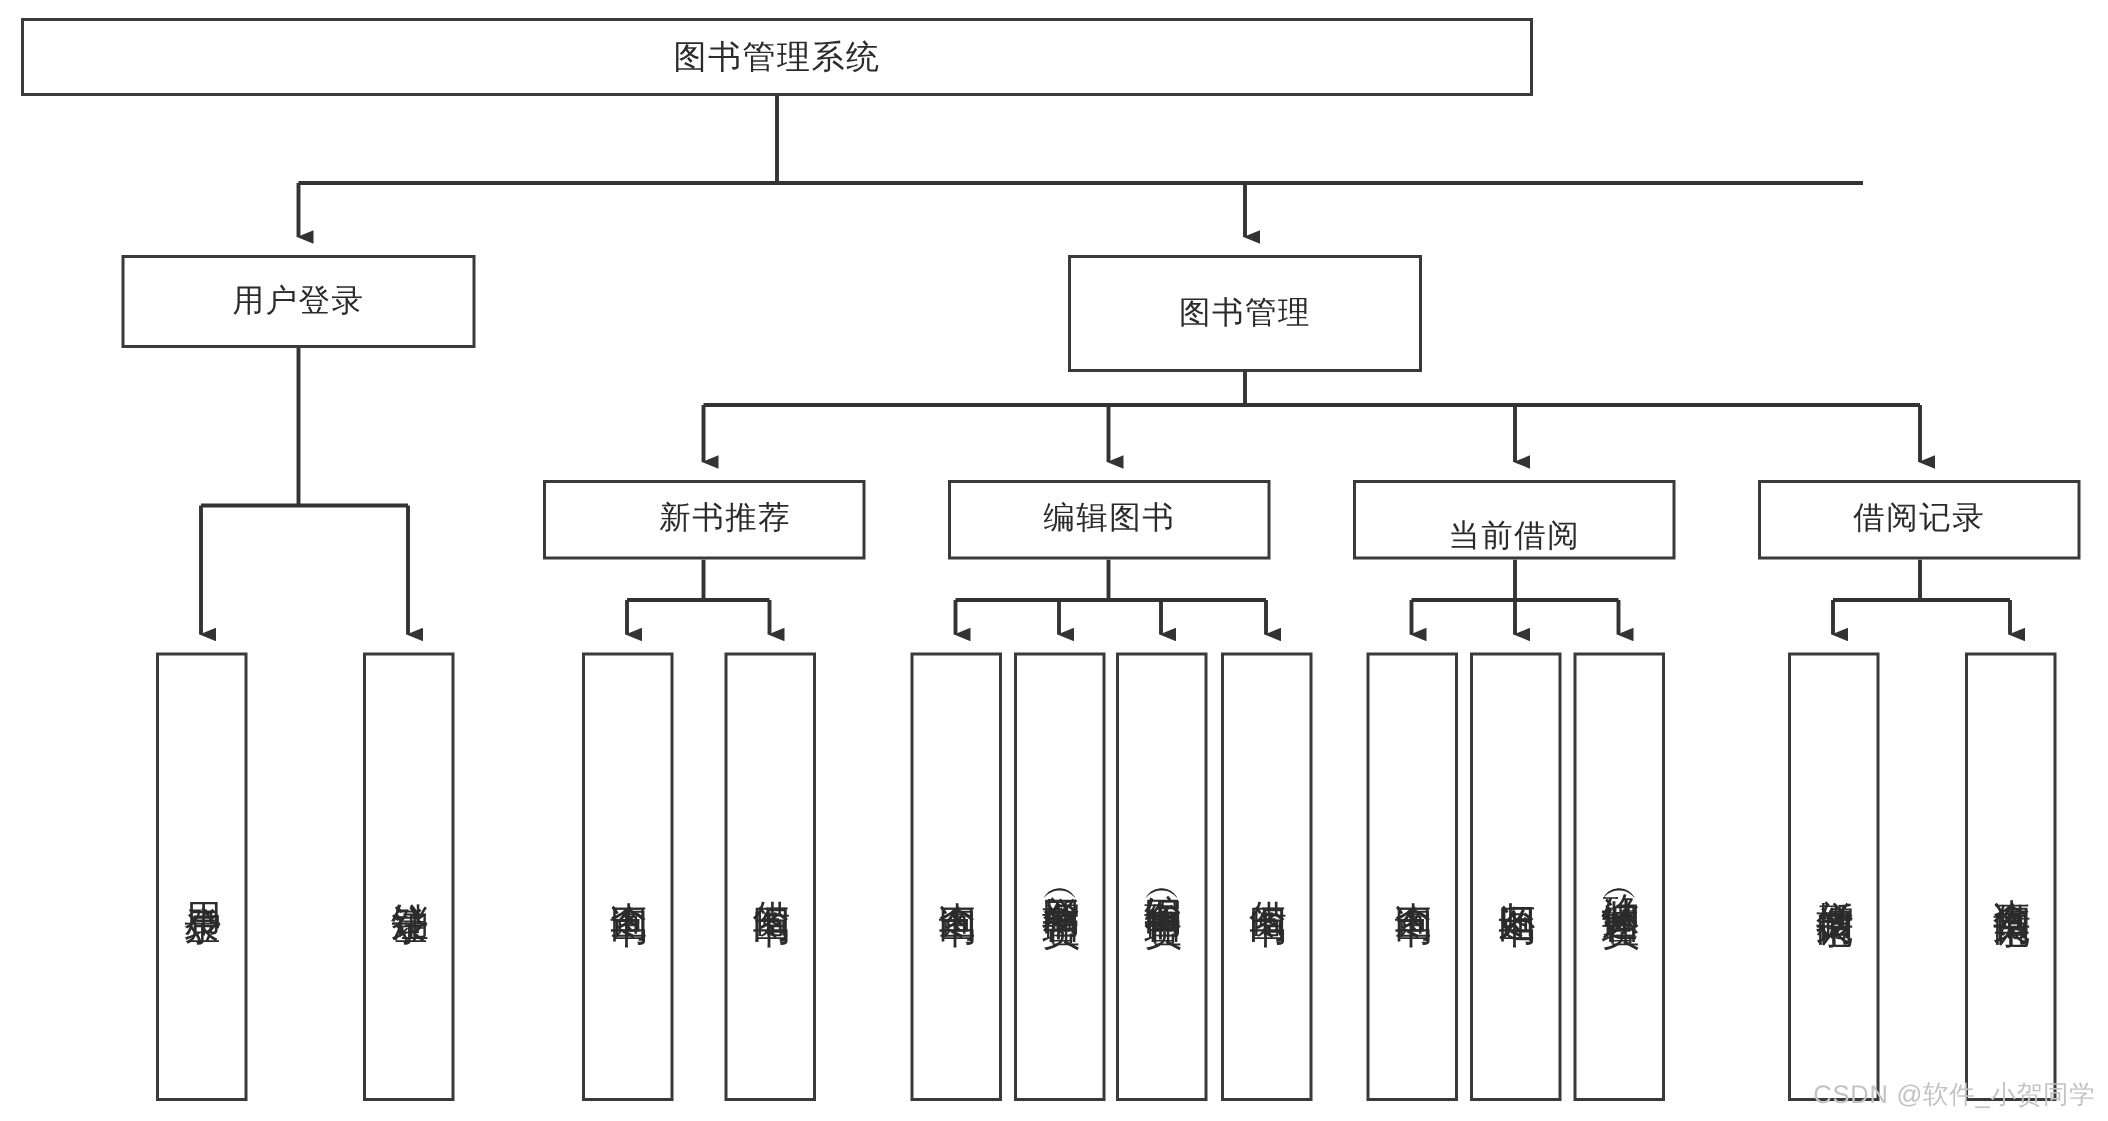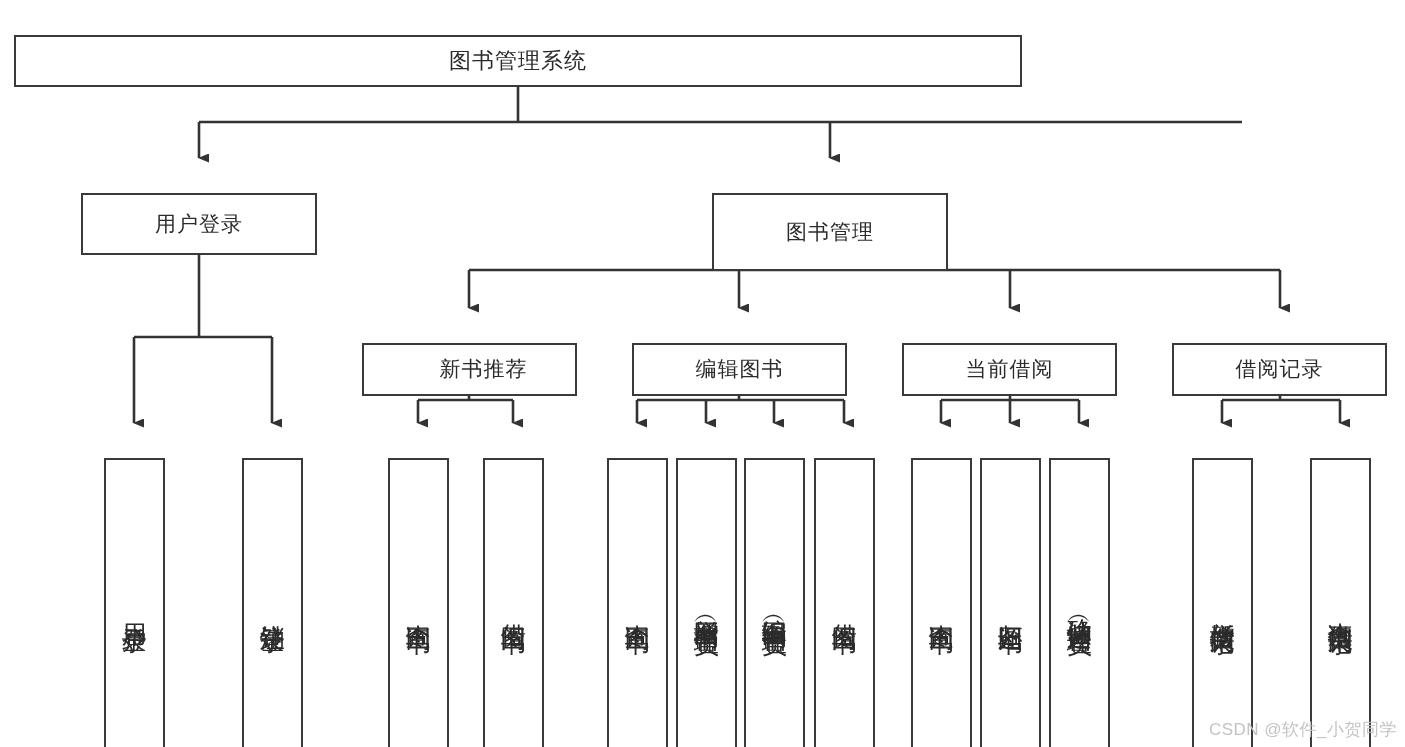--- a/index.html
+++ b/index.html
@@ -14,21 +14,20 @@
 
   .node{
     position:absolute;
     box-sizing:border-box;
     background:#ffffff;
     border:2px solid #3a3a3a;
     display:flex;
     align-items:center;
     justify-content:center;
     color:#2b2b2b;
-    margin-top:23px;
   }
   .node .label{
     display:block;
     text-align:center;
     line-height:1.18;
     color:#2b2b2b;
   }
 
   
   .node.horiz .label{
@@ -132,21 +131,21 @@
   <div class="node horiz" style="left:712px;top:170px;width:236px;height:78px;">
     <span class="label">图书管理</span>
   </div>
 
   <div class="node horiz" style="left:362px;top:320px;width:215px;height:53px;padding-left:28px;">
     <span class="label">新书推荐</span>
   </div>
   <div class="node horiz" style="left:632px;top:320px;width:215px;height:53px;">
     <span class="label">编辑图书</span>
   </div>
-  <div class="node horiz" style="left:902px;top:320px;width:215px;height:53px;">
+  <div class="node horiz" style="left:902px;top:320px;width:215px;height:53px;align-items:flex-end;">
     <span class="label">当前借阅</span>
   </div>
   <div class="node horiz" style="left:1172px;top:320px;width:215px;height:53px;">
     <span class="label">借阅记录</span>
   </div>
 
   <div class="node vert" style="left:104px;top:435px;width:61px;height:299px;">
     <span class="label">用户登录</span>
   </div>
   <div class="node vert" style="left:242px;top:435px;width:61px;height:299px;">

